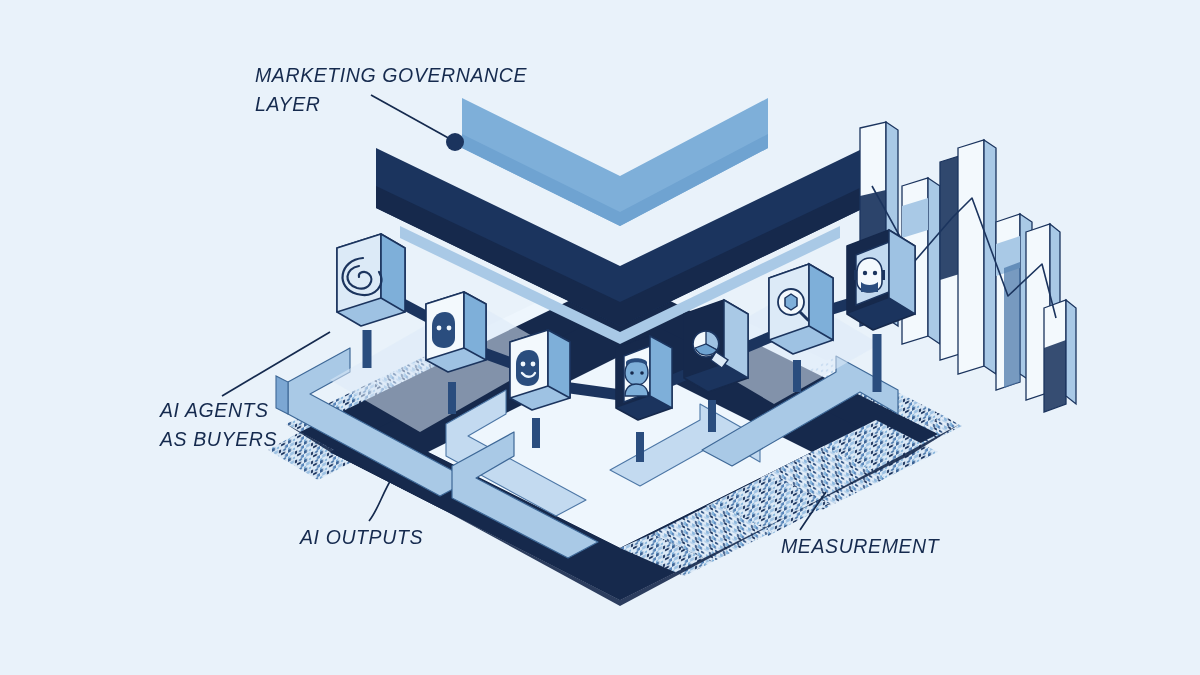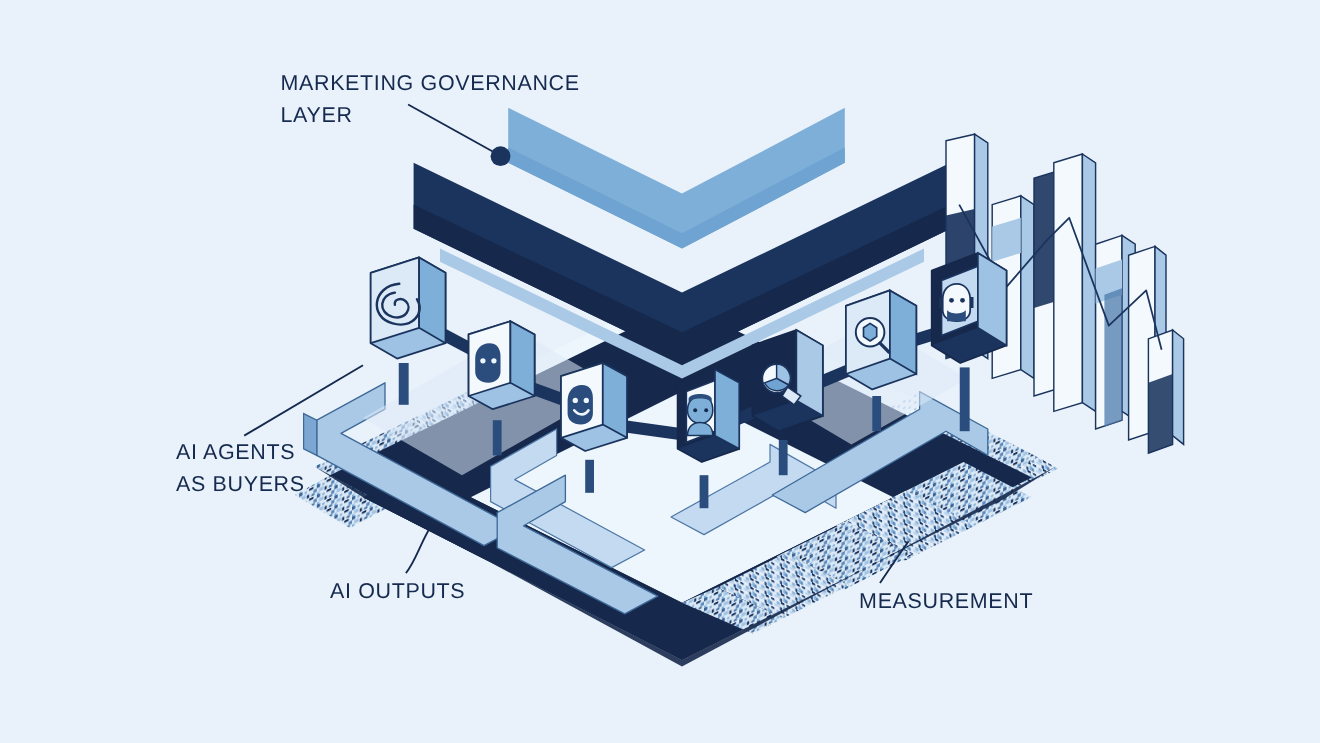--- a/index.html
+++ b/index.html
@@ -2,21 +2,21 @@
 <html><head>
 <meta charset="utf-8">
 <title>Isometric AI Marketing Stack Diagram</title>
 <style>
   html,body{margin:0;padding:0;}
   body{
     width:1200px;height:675px;overflow:hidden;
     background:#e9f2fa;
     font-family:"Liberation Sans","DejaVu Sans",sans-serif;
   }
-  #stage{position:relative;width:1200px;height:675px;}
+  #stage{position:relative;width:1200px;height:675px;font-style:italic;}
   #scene{position:absolute;inset:0;}
   .lbl{
     font-family:"Liberation Sans","DejaVu Sans",sans-serif;
     font-size:19.5px;
     letter-spacing:0.6px;
     fill:#152a4e;
     font-weight:400;
   }
 </style>
 </head>

